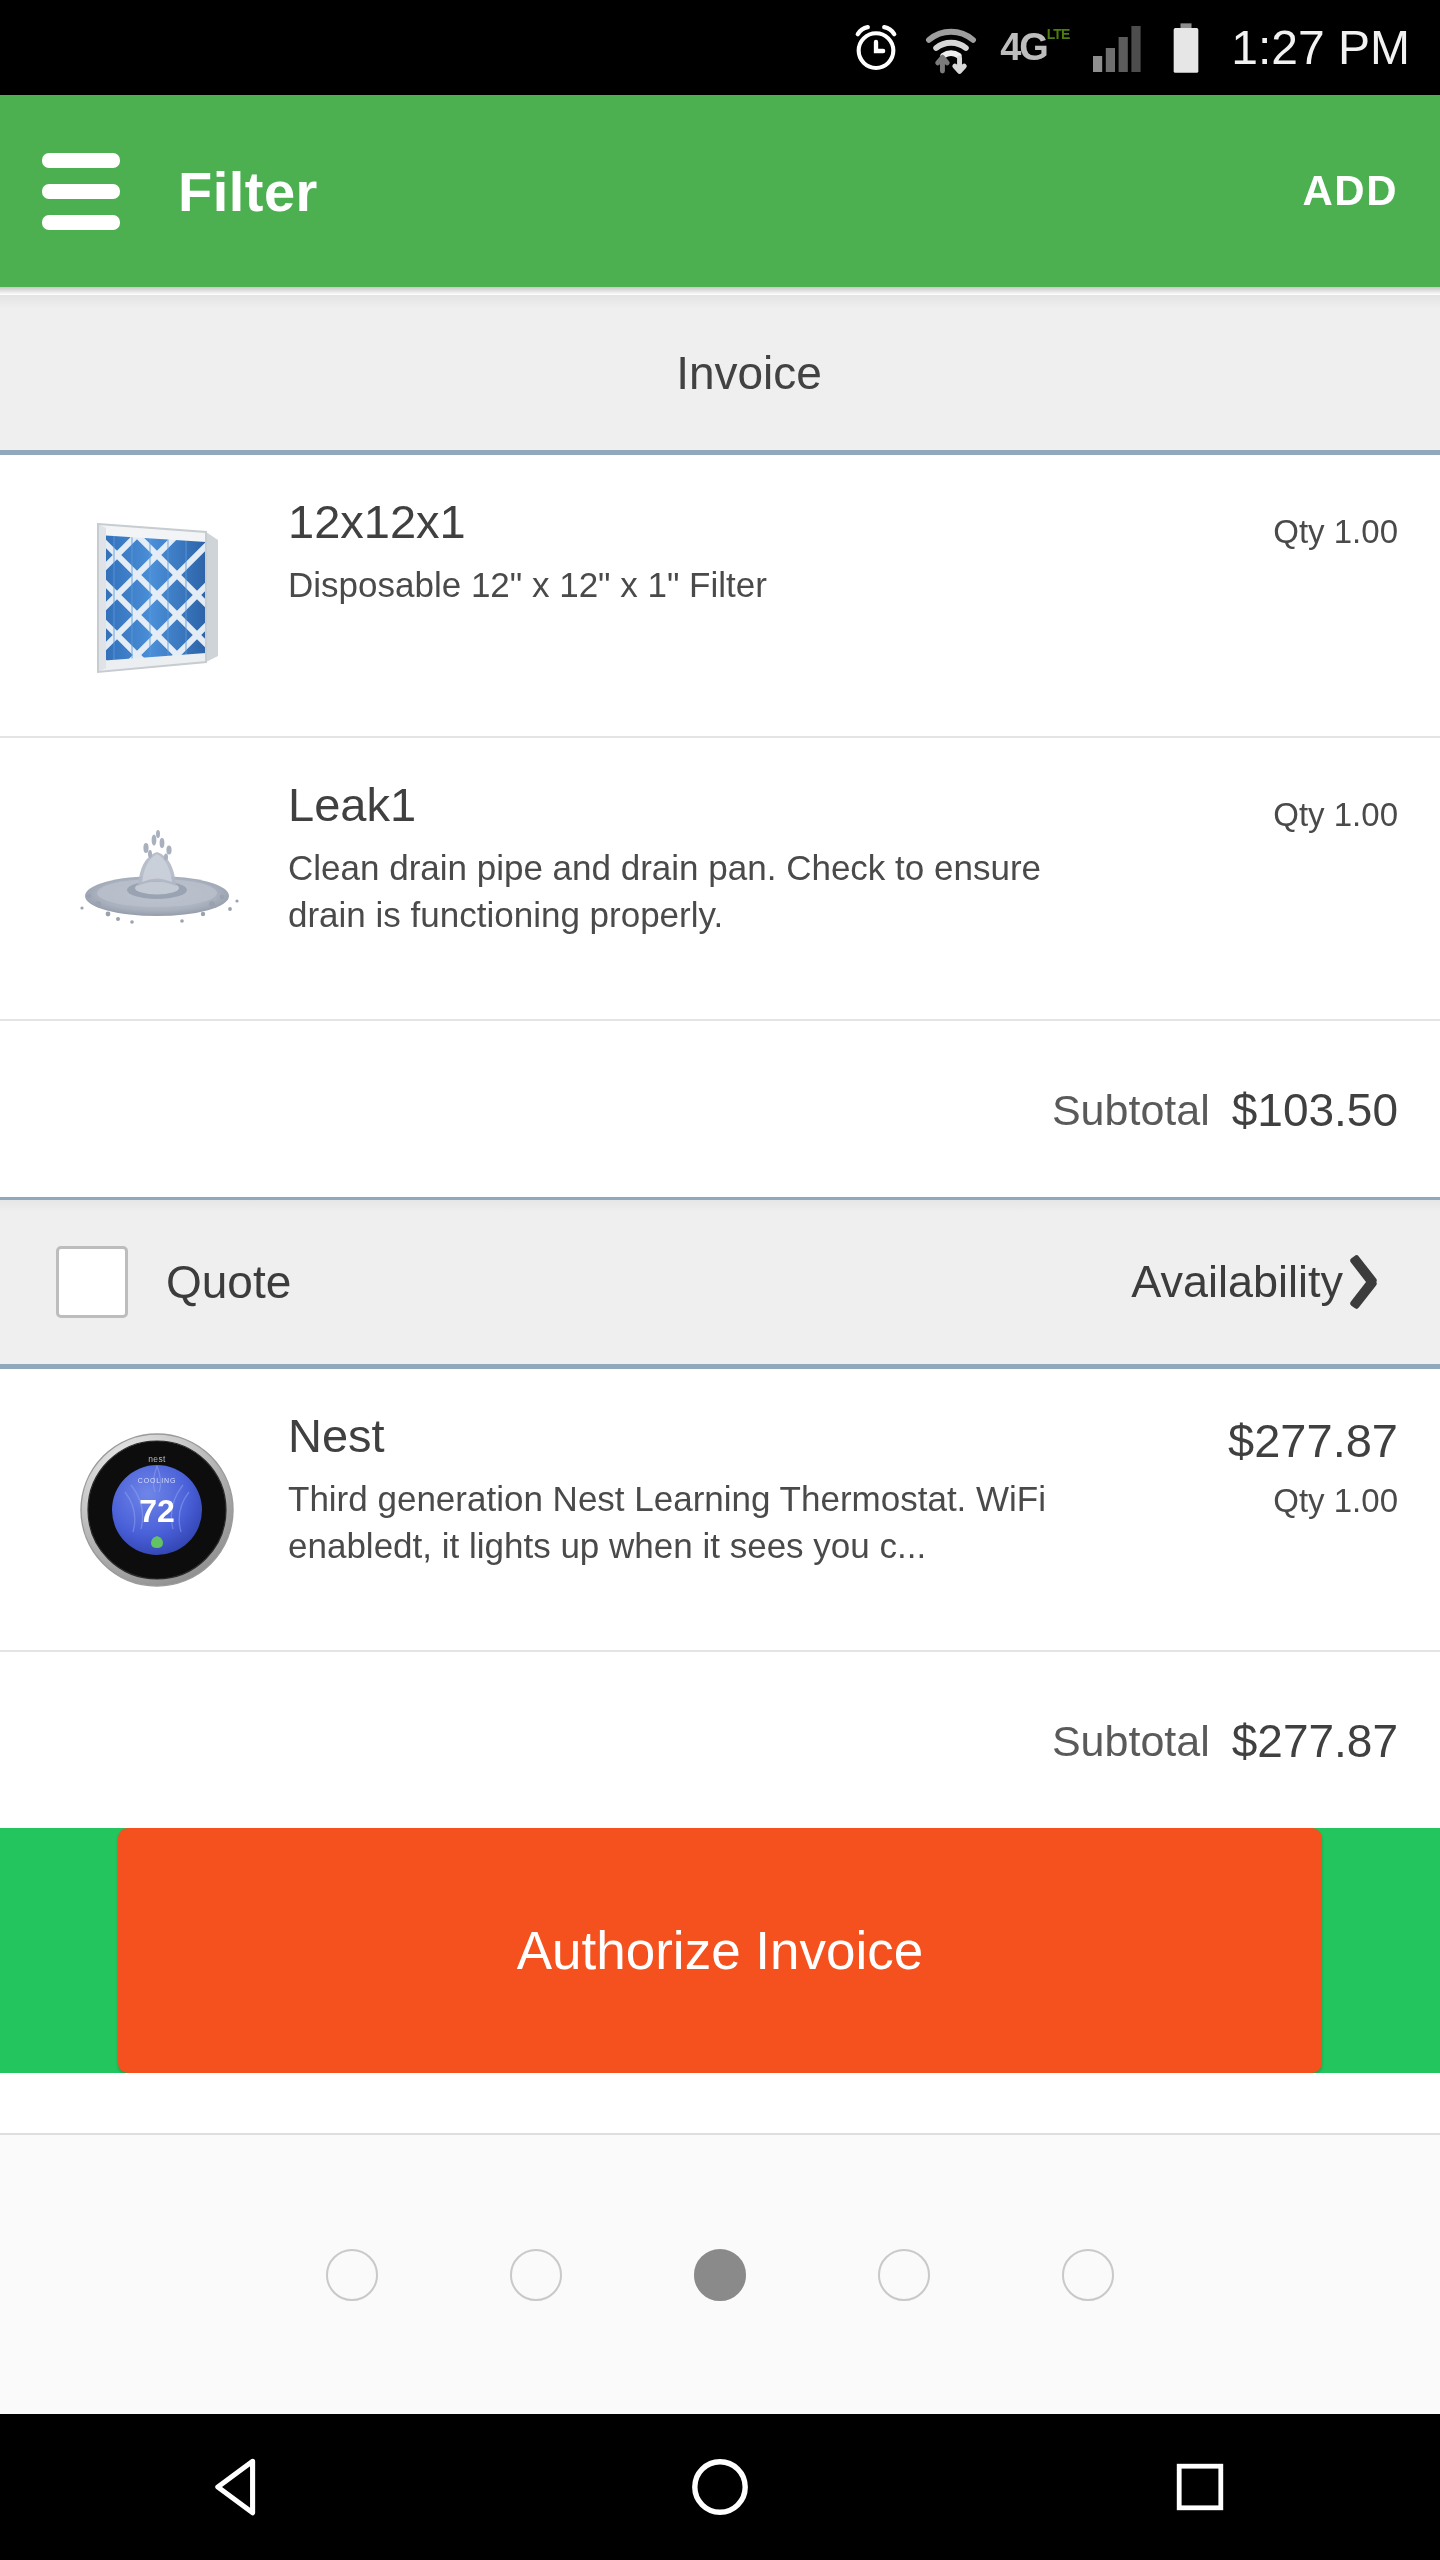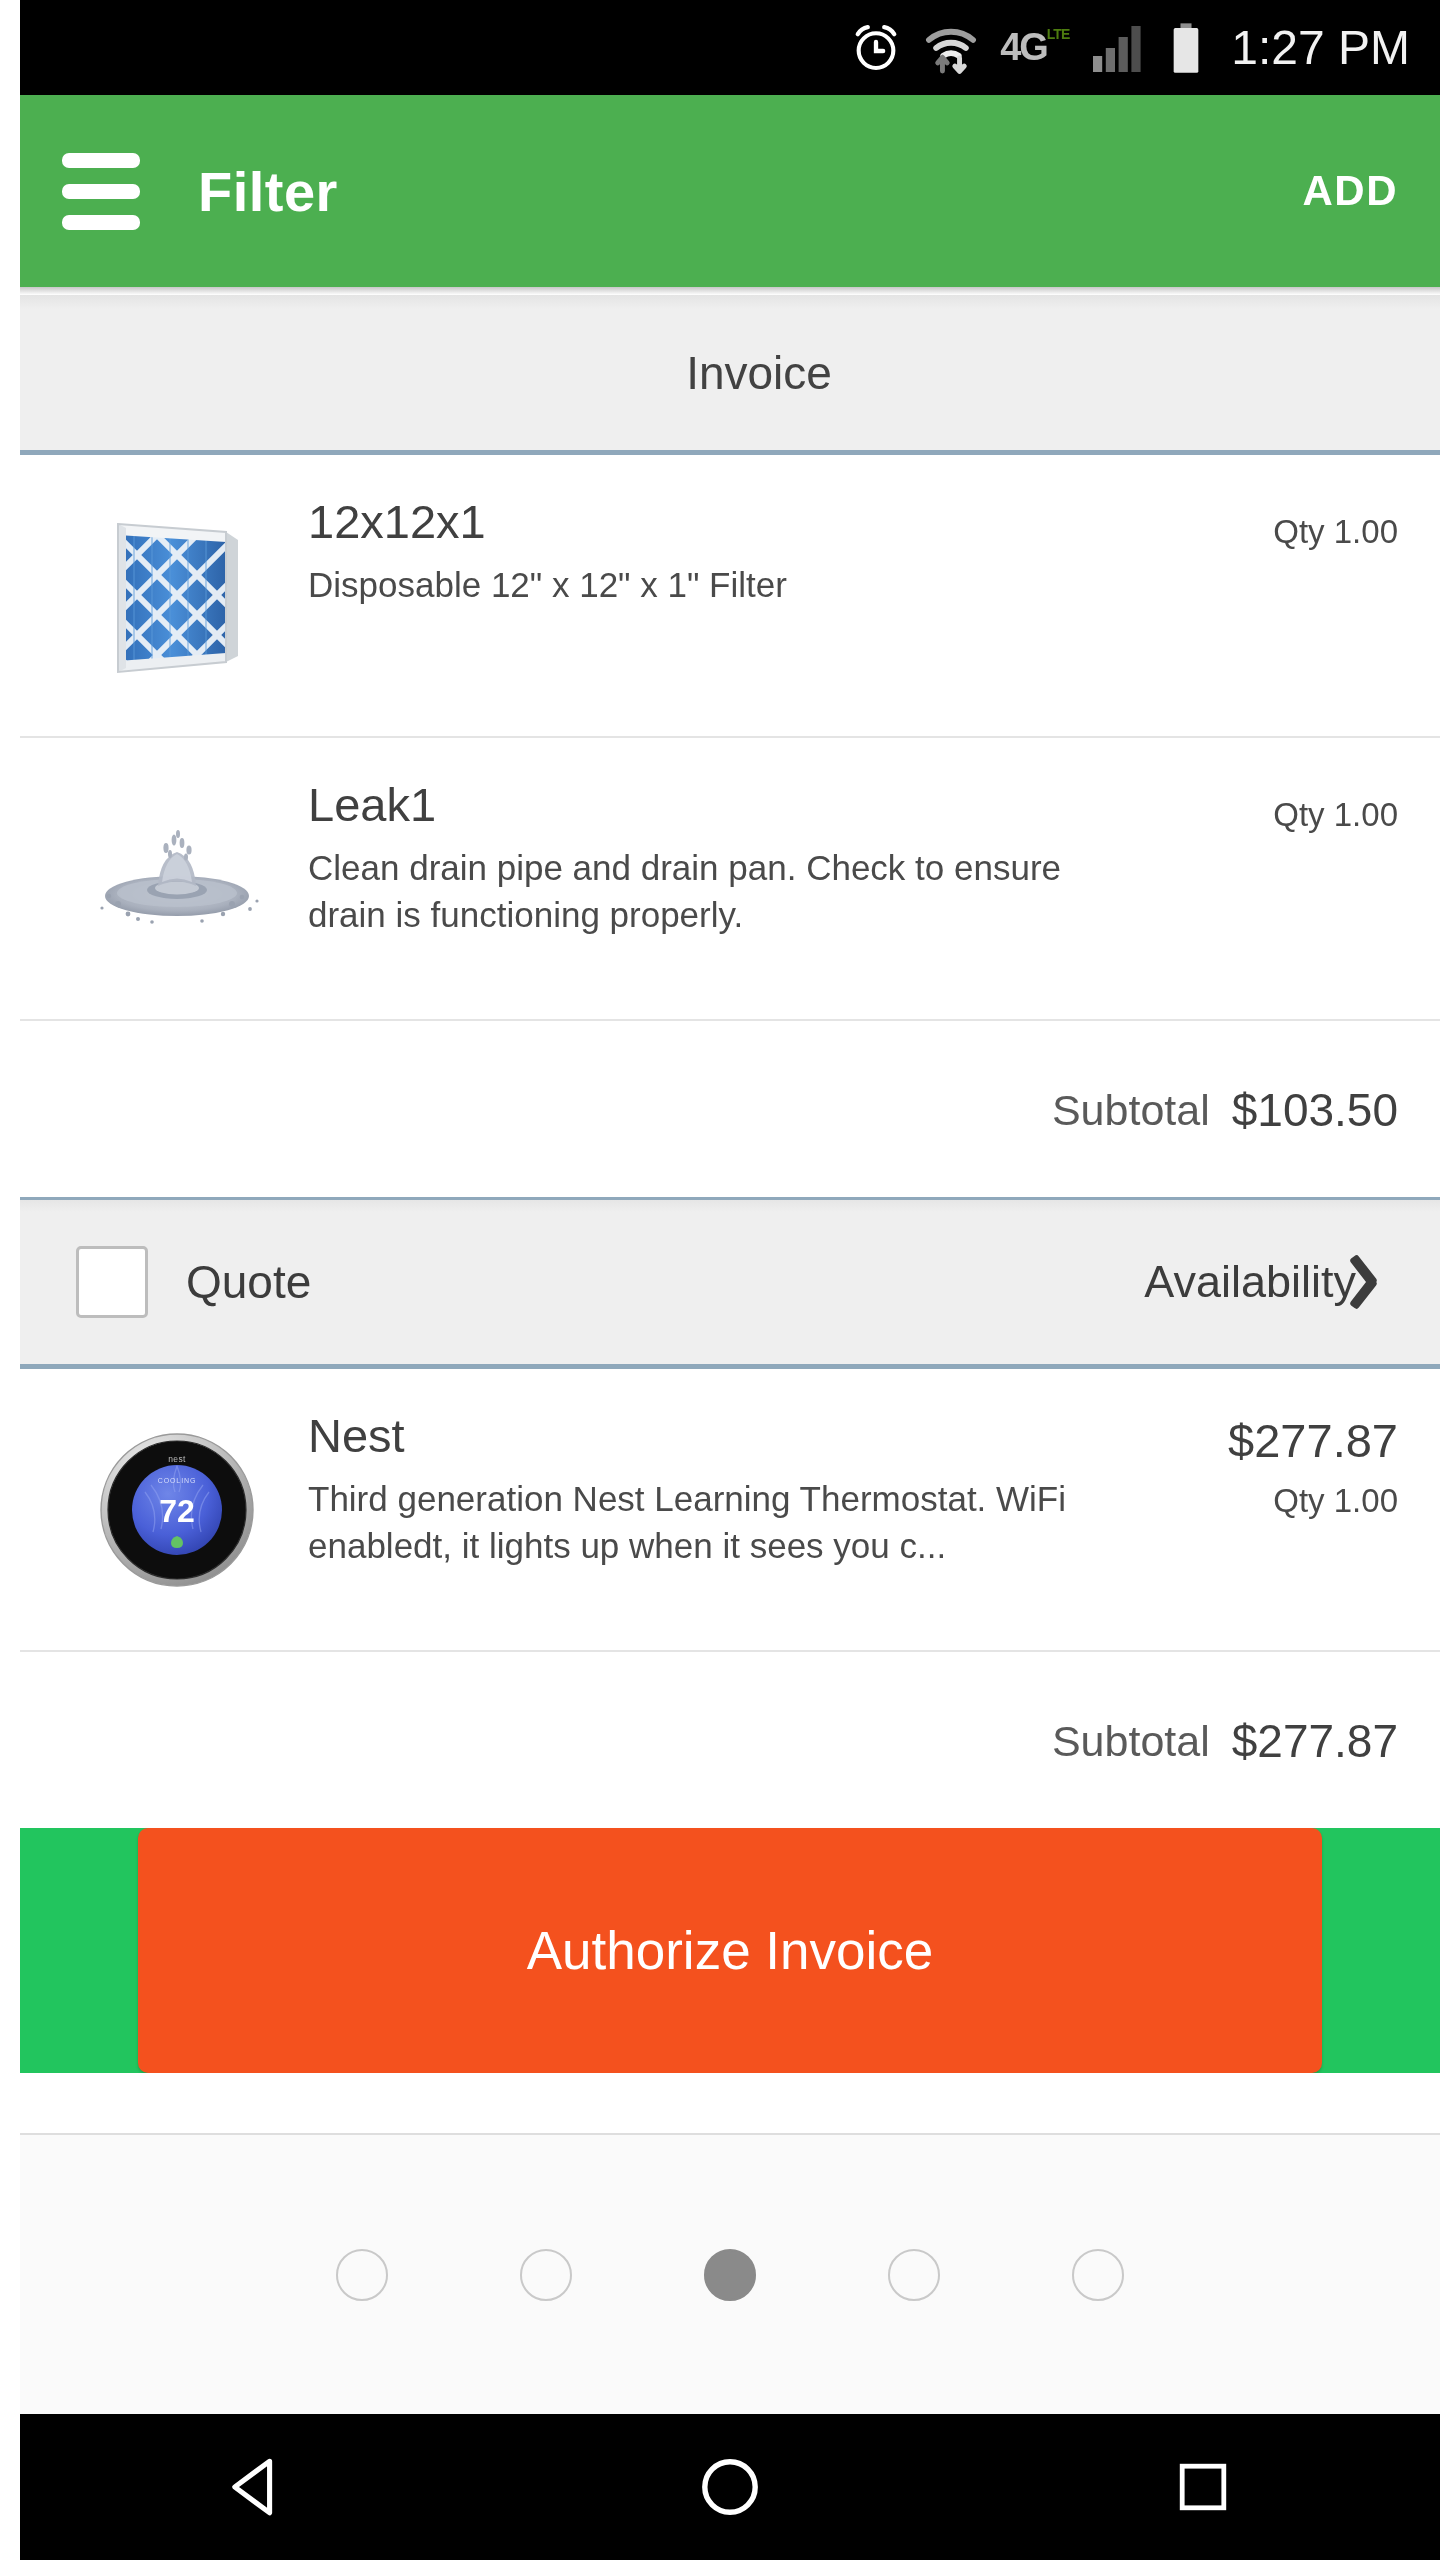--- a/index.html
+++ b/index.html
@@ -2,21 +2,21 @@
 <html><head>
 <meta charset="utf-8">
 <style>
   * { margin:0; padding:0; box-sizing:border-box; }
   html,body { width:1440px; height:2560px; }
   body {
     font-family:"Liberation Sans", sans-serif;
     background:#ffffff;
     overflow:hidden;
   }
-  .screen { position:relative; width:1440px; height:2560px; background:#fff; display:flex; flex-direction:column;padding-left:20px; }
+  .screen { position:relative; width:1440px; height:2560px; background:#fff; display:flex; flex-direction:column; }
 
   
   .statusbar {
     height:95px; background:#000000; flex:0 0 95px;
     display:flex; align-items:center; justify-content:flex-end;
     padding-right:30px; gap:22px;
   }
   .sb-icon { display:flex; align-items:center; justify-content:center; }
   .sb-time { color:#f2f2f2; font-size:48px; letter-spacing:0px; margin-left:6px; font-weight:400; }
   .lte-wrap { display:flex; align-items:flex-start; }
@@ -68,21 +68,21 @@
 
   
   .quote-bar {
     background:#efefef; display:flex; align-items:center;
     padding:46px 40px 46px 56px;
     border-top:3px solid #8fa8bb; border-bottom:5px solid #8fa8bb;
     background-image:linear-gradient(to bottom, #e6e6e6 0px, #efefef 12px, #efefef 100%);
   }
   .checkbox { width:72px; height:72px; background:#ffffff; border:3px solid #bdbdbd; border-radius:5px; flex:0 0 72px; cursor:pointer; }
   .quote-label { font-size:46px; color:#3c3c3c; margin-left:38px; }
-  .availability-wrap { margin-left:auto; display:flex; align-items:center; gap:10px; cursor:pointer; }
+  .availability-wrap { margin-left:auto; display:flex; align-items:center; gap:23px; cursor:pointer; }
   .availability-label { font-size:45px; color:#3c3c3c; }
   .chev { width:34px; height:58px; position:relative; }
   .chev::before, .chev::after {
     content:""; position:absolute; left:4px; width:10px; height:34px; background:#3c3c3c; border-radius:3px;
   }
   .chev::before { top:0; transform:rotate(-38deg); transform-origin:bottom left; }
   .chev::after { bottom:0; transform:rotate(38deg); transform-origin:top left; }
 
   
   .authorize-wrap { padding:0 118px 0 118px; background:#22c55e; }

